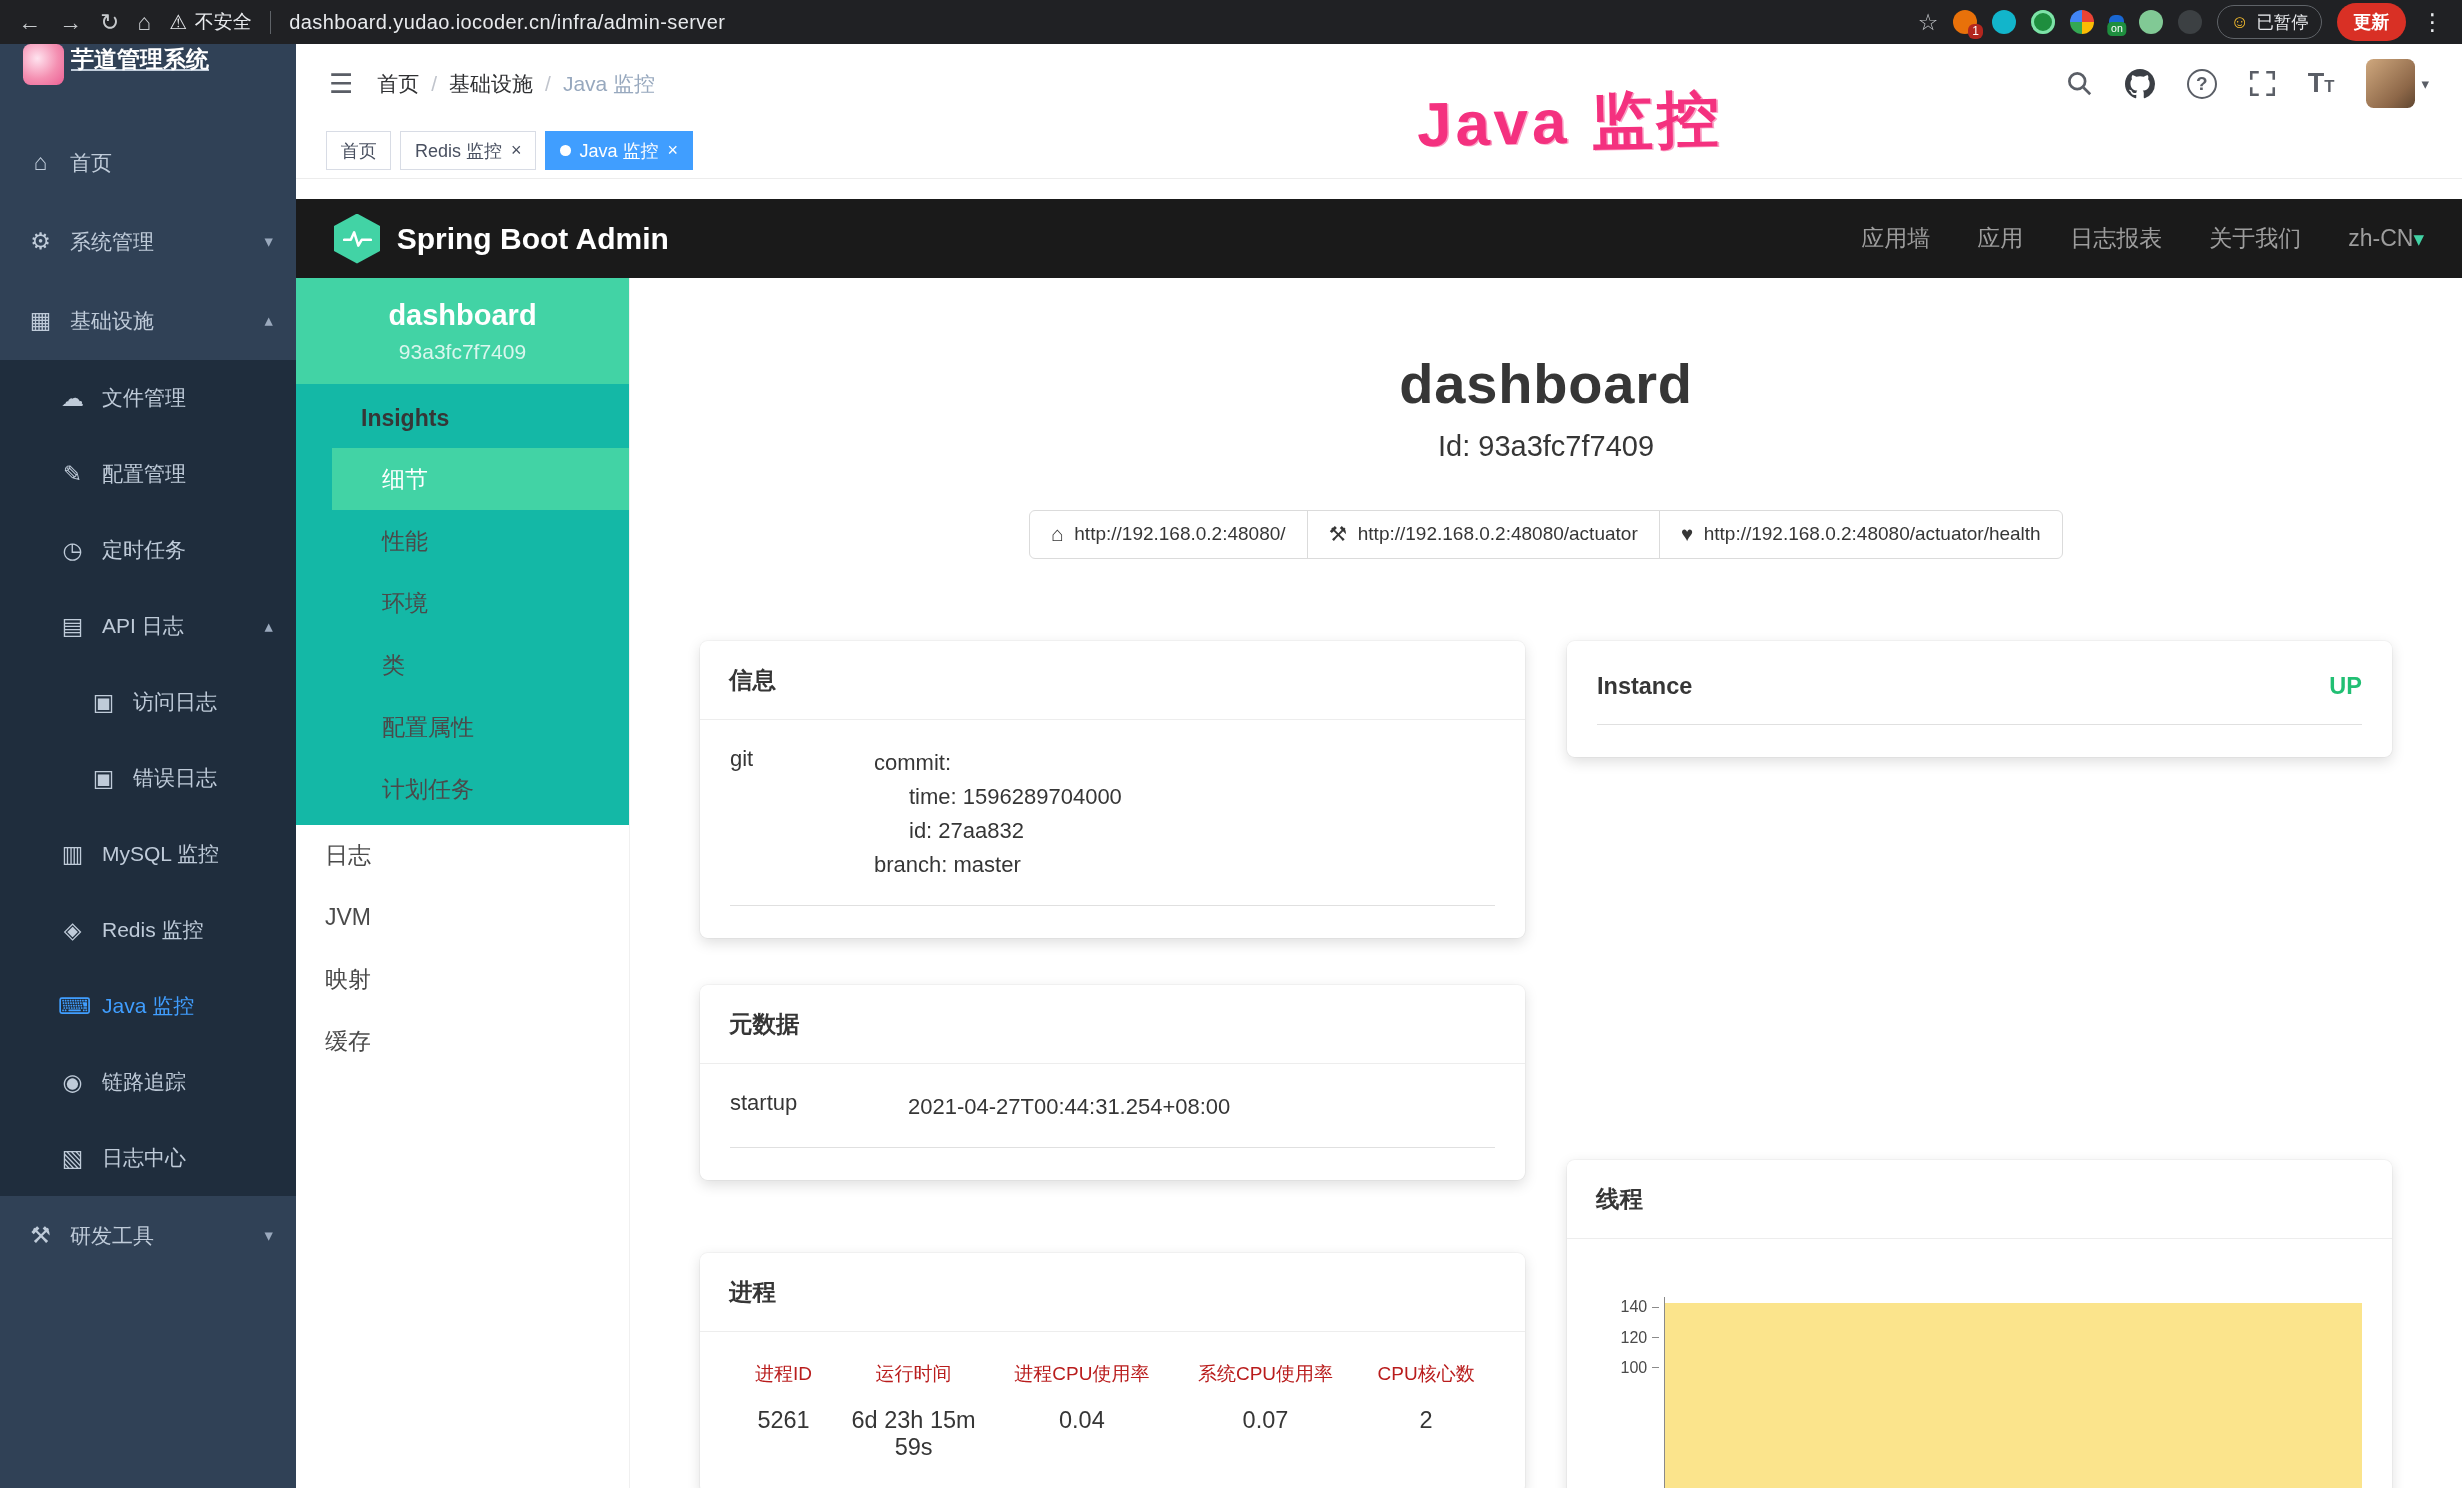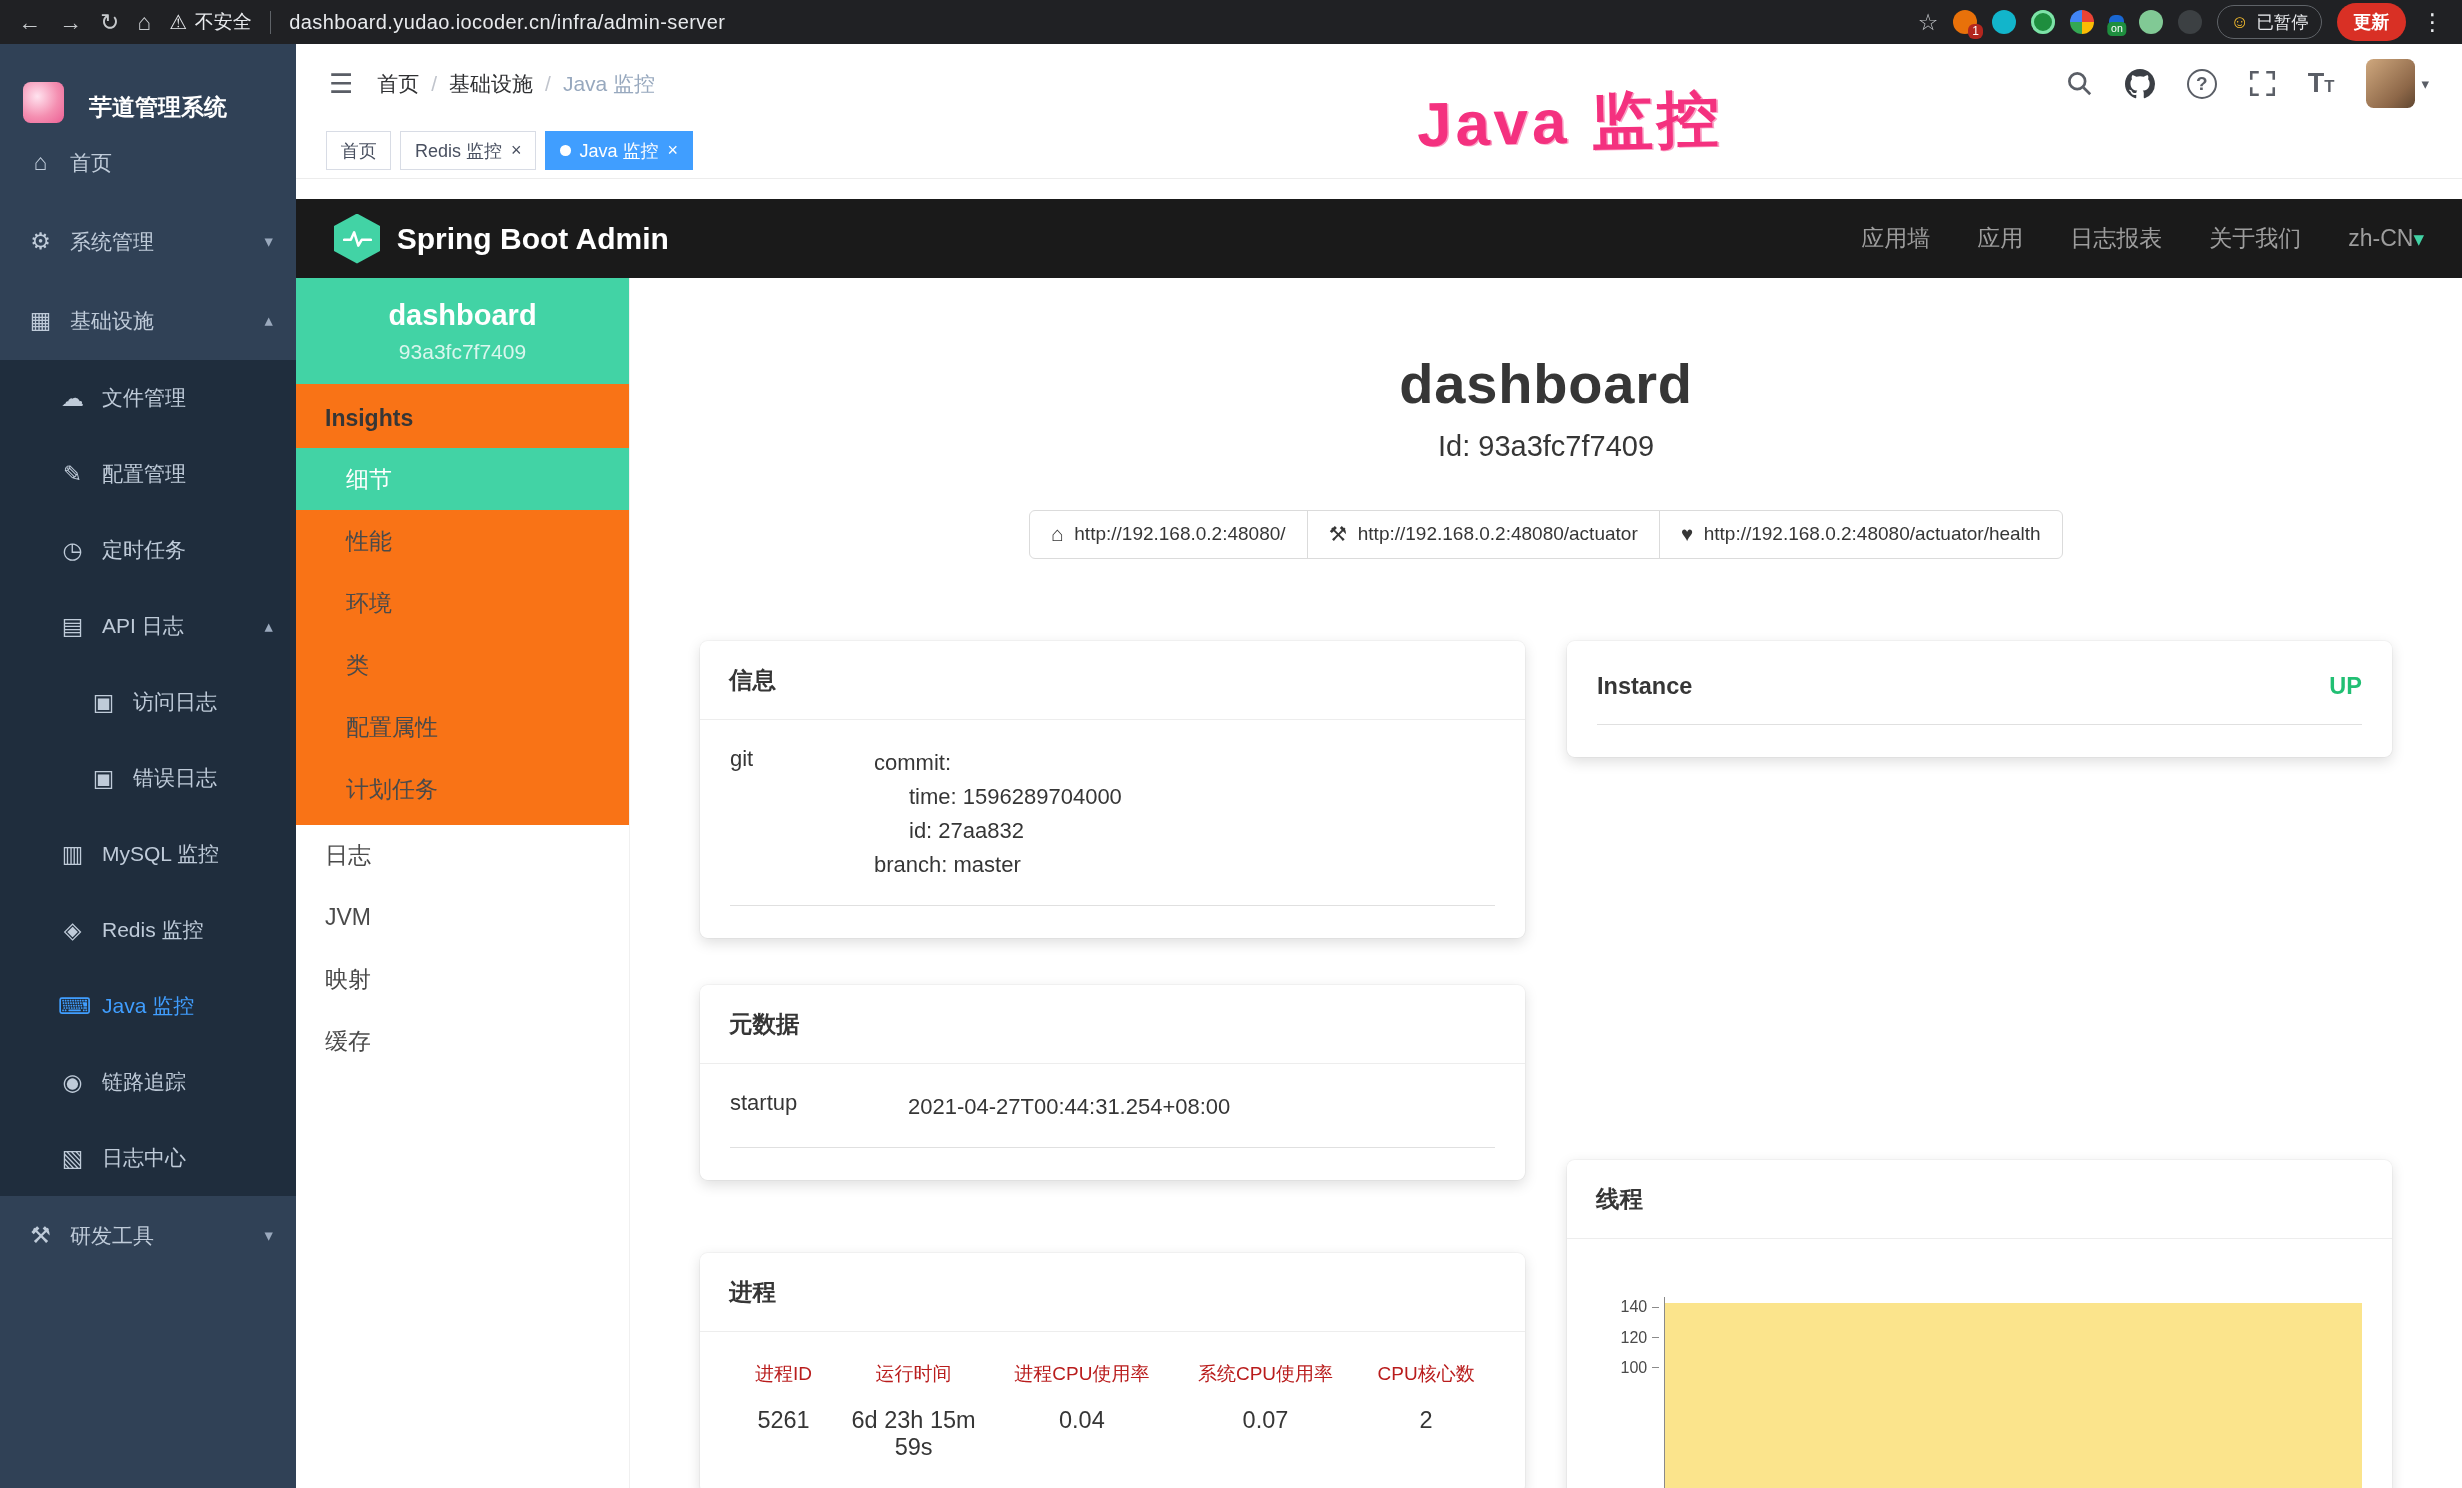--- a/index.html
+++ b/index.html
@@ -22,21 +22,21 @@
   .on-badge { position:absolute; left:50%; transform:translateX(-50%); bottom:-6px; background:#1e8e3e; color:#fff; font-size:10.6px; border-radius:4.6px; padding:0 3.8px; line-height:13.7px; }
   .paused { display:flex; align-items:center; gap:7.6px; border:0.8px solid #5f6368; border-radius:20px; padding:3.8px 12px; font-size:17.4px; color:#e8eaed; }
   .smile { color:#fbc02d; font-size:18px; }
   .update-btn { background:#d93025; color:#fff; border-radius:20px; padding:6.8px 16.7px; font-size:18px; font-weight:bold; }
   .kebab { font-size:23px; color:#e8eaed; }
 
   .below { flex:1; display:flex; min-height:0; }
 
   
   .admin-sidebar { flex:0 0 296px; background:#304156; color:#bfcbd9; display:flex; flex-direction:column; overflow:hidden; }
-  .logo-row { flex:0 0 79px; display:flex; align-items:flex-end; gap:25px; padding-left:23px; }
+  .logo-row { flex:0 0 79px; display:flex; align-items:flex-start; gap:7px; padding-left:23px;text-decoration:underline; }
   .logo-img { width:41px; height:41px; border-radius:7.6px; background:radial-gradient(circle at 35% 35%, #ffe3ef, #f48fb1 55%, #ec5f94); }
   .logo-title { color:#fff; font-size:23px; font-weight:bold; }
   .m-item { height:79px; display:flex; align-items:center; gap:15px; padding-left:26px; font-size:21px; color:#bfcbd9; position:relative; cursor:pointer; }
   .m-ico { font-size:23px; width:29px; text-align:center; }
   .chev { position:absolute; right:23px; font-size:16.7px; color:#9aa9bd; }
   .submenu { background:#1f2d3d; }
   .submenu .m-item { height:76px; padding-left:58px; }
   .submenu .m-item.nested { padding-left:89px; }
   .m-item.active { color:#409eff; }
 
@@ -76,21 +76,21 @@
   .sba-nav { display:flex; align-items:center; gap:47px; font-size:23px; color:#9d9d9d; }
   .locale { display:flex; align-items:center; }
   .locale .caret { color:#42d3a5; font-size:21px; }
 
   
   .sba-body { flex:1; display:flex; min-height:0; background:#fff; }
   .sba-sidebar { flex:0 0 334px; border-right:0.8px solid #f0f0f0; overflow:hidden; }
   .instance-head { background:#42d3a5; color:#fff; text-align:center; padding:21px 0 20px; cursor:pointer; }
   .inst-name { font-size:29px; font-weight:bold; }
   .inst-id { font-size:21px; opacity:.8; margin-top:7.6px; }
-  .insights-block { background:#f97316; padding-bottom:4.6px; }
+  .insights-block { background:#14b8a6; padding-bottom:4.6px;padding-left:36px; }
   .group-label { font-size:23px; font-weight:bold; color:#363636; padding:21px 0 16.7px 29px; }
   .s-item { height:62px; display:flex; align-items:center; padding-left:50px; font-size:23px; color:#4a4a4a; cursor:pointer; }
   .s-item.active { background:#42d3a5; color:#fff; }
   .s-item.root { padding-left:29px; background:#fff; }
 
   .sba-main { flex:1; min-width:0; padding:0 70px; overflow:hidden; }
   .page-title { margin-top:73px; text-align:center; font-size:56px; font-weight:bold; color:#363636; letter-spacing:0.8px; }
   .subtitle { text-align:center; font-size:29px; color:#363636; margin-top:13.7px; }
   .links { display:flex; justify-content:center; margin-top:47px; }
   .link-btn { display:inline-flex; align-items:center; gap:10.6px; height:49px; padding:0 21px; border:0.8px solid #dbdbdb; background:#fff; font-size:19px; color:#363636; margin-left:-0.8px; cursor:pointer; }

